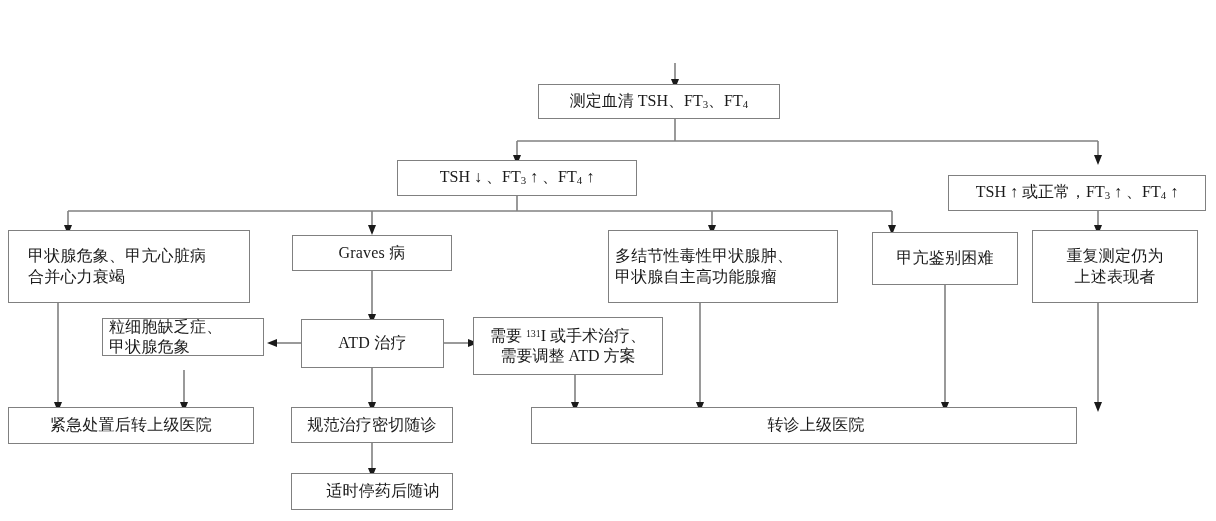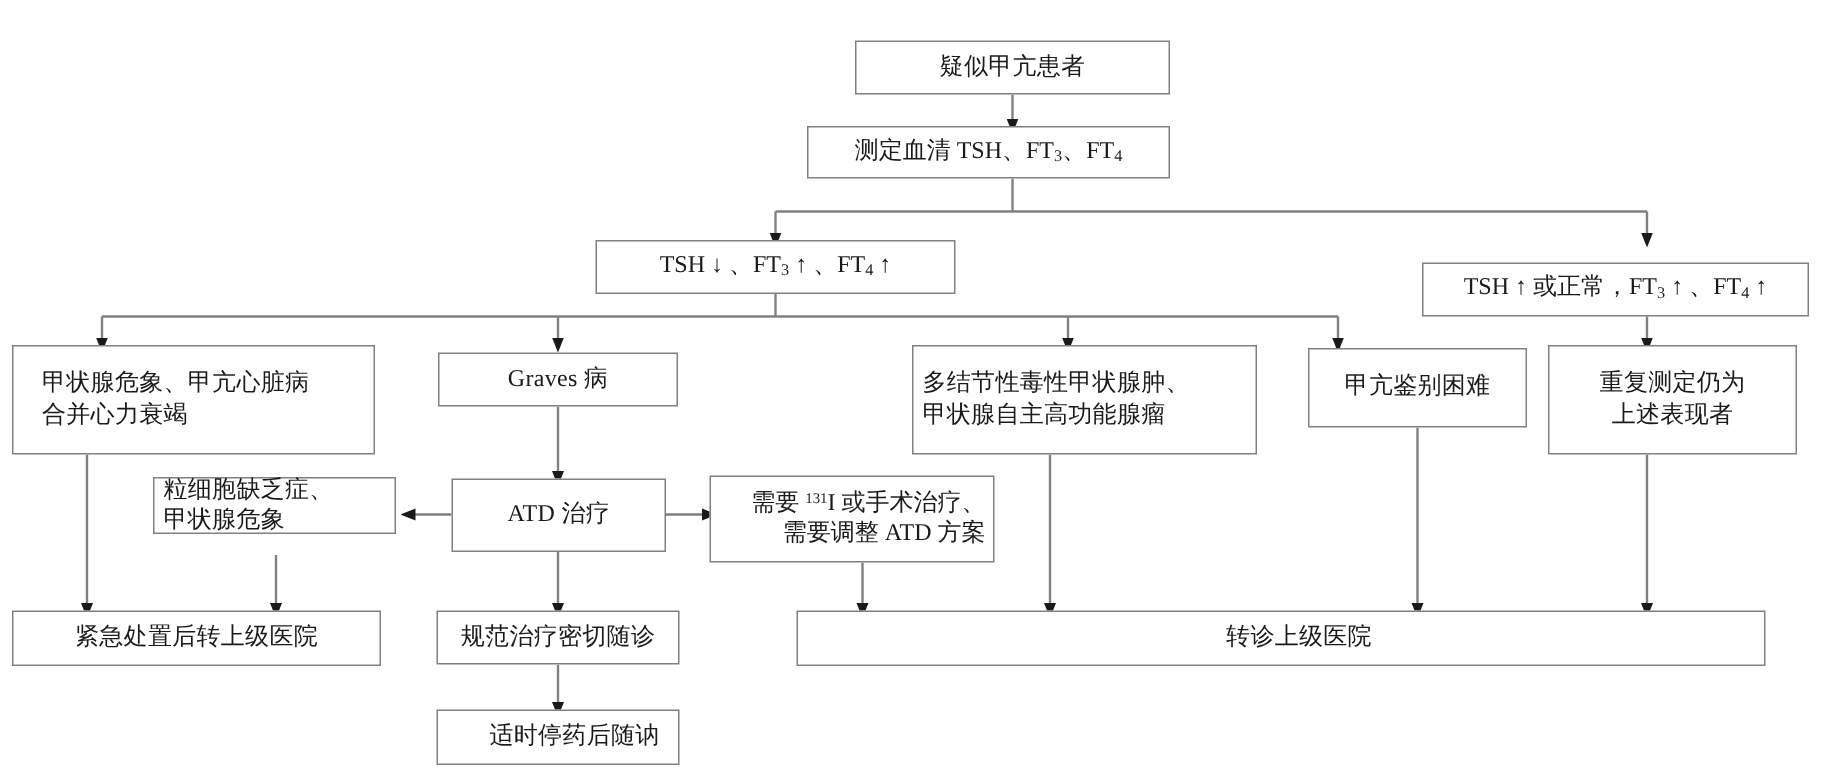--- a/index.html
+++ b/index.html
@@ -94,23 +94,20 @@
 
     <line class="edge" x1="575" y1="375" x2="575" y2="407" marker-end="url(#ah)"></line>
 
     <line class="edge" x1="700" y1="303" x2="700" y2="407" marker-end="url(#ah)"></line>
 
     <line class="edge" x1="945" y1="285" x2="945" y2="407" marker-end="url(#ah)"></line>
 
     <line class="edge" x1="1098" y1="303" x2="1098" y2="407" marker-end="url(#ah)"></line>
   </svg>
 
-  <div class="node" style="left:570px; top:27px; width:210px; height:36px;">
-    <span class="line">疑似甲亢患者</span>
-  </div>
 
   <div class="node tight" style="left:538px; top:84px; width:242px; height:35px;">
     <span class="line"><span>测定血清 TSH、FT</span><sub>3</sub><span>、FT</span><sub>4</sub></span>
   </div>
 
   <div class="node tight" style="left:397px; top:160px; width:240px; height:36px;">
     <span class="line"><span>TSH ↓ 、FT</span><sub>3</sub><span> ↑ 、FT</span><sub>4</sub><span> ↑</span></span>
   </div>
 
   <div class="node tight" style="left:948px; top:160px; width:258px; height:36px;margin-top:15px;">
@@ -142,34 +139,34 @@
 
   <div class="node" style="left:102px; top:318px; width:162px; height:38px; align-items:flex-start; padding:2px 6px;">
     <span class="line">粒细胞缺乏症、</span>
     <span class="line">甲状腺危象</span>
   </div>
 
   <div class="node" style="left:301px; top:319px; width:143px; height:49px;">
     <span class="line">ATD 治疗</span>
   </div>
 
-  <div class="node tight" style="left:473px; top:317px; width:190px; height:58px; align-items:flex-end; padding:2px 5px;">
+  <div class="node tight" style="left:473px; top:317px; width:190px; height:58px; align-items:center; padding:2px 5px;">
     <span class="line"><span>需要 </span><sup>131</sup><span>I 或手术治疗、</span></span>
     <span class="line">需要调整 ATD 方案</span>
   </div>
 
   <div class="node" style="left:8px; top:407px; width:246px; height:37px;">
     <span class="line">紧急处置后转上级医院</span>
   </div>
 
   <div class="node" style="left:291px; top:407px; width:162px; height:36px;">
     <span class="line">规范治疗密切随诊</span>
   </div>
 
   <div class="node" style="left:291px; top:473px; width:162px; height:37px;padding-left:22px;">
     <span class="line">适时停药后随讷</span>
   </div>
 
-  <div class="node" style="left:531px; top:407px; width:646px; height:37px;padding-left:24px;">
+  <div class="node" style="left:531px; top:407px; width:546px; height:37px;padding-left:24px;">
     <span class="line">转诊上级医院</span>
   </div>
 
 </div>
 
 </body></html>

